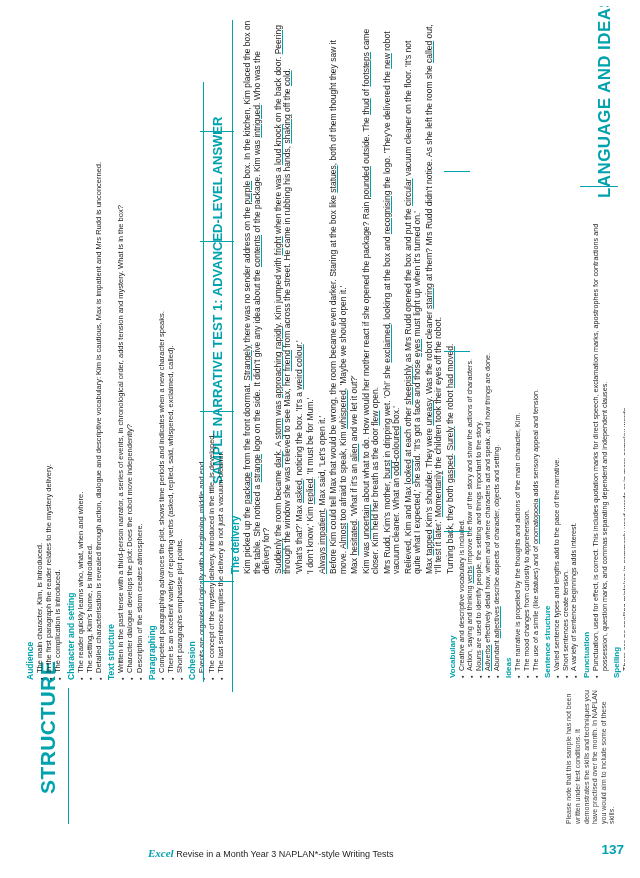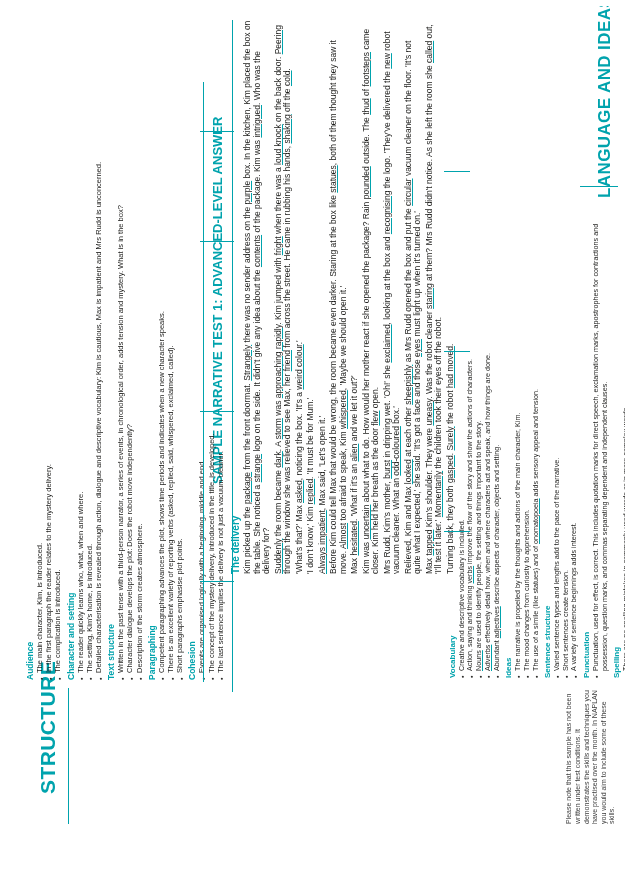--- a/index.html
+++ b/index.html
@@ -168,14 +168,21 @@
     <div class="cline" style="left:250px; top:180px; width:1px; height:34px;"></div>
     <div class="cline" style="left:420px; top:180px; width:1px; height:34px;"></div>
     <div class="cline" style="left:590px; top:180px; width:1px; height:34px;"></div>
     <div class="cline" style="left:700px; top:180px; width:1px; height:34px;"></div>
     <div class="cline" style="left:300px; top:424px; width:1px; height:26px;"></div>
     <div class="cline" style="left:480px; top:424px; width:1px; height:26px;"></div>
     <div class="cline" style="left:660px; top:424px; width:1px; height:26px;"></div>
     <div class="cline" style="left:645px; top:560px; width:1px; height:38px;"></div>
   </div>
 
+  <div class="footer">
+    <div class="footer-text">
+      <span class="excel">Excel</span>
+      <span>Revise in a Month Year 3 NAPLAN*-style Writing Tests</span>
+    </div>
+    <div class="page-number">137</div>
+  </div>
 
 </div>
 
 </body></html>

